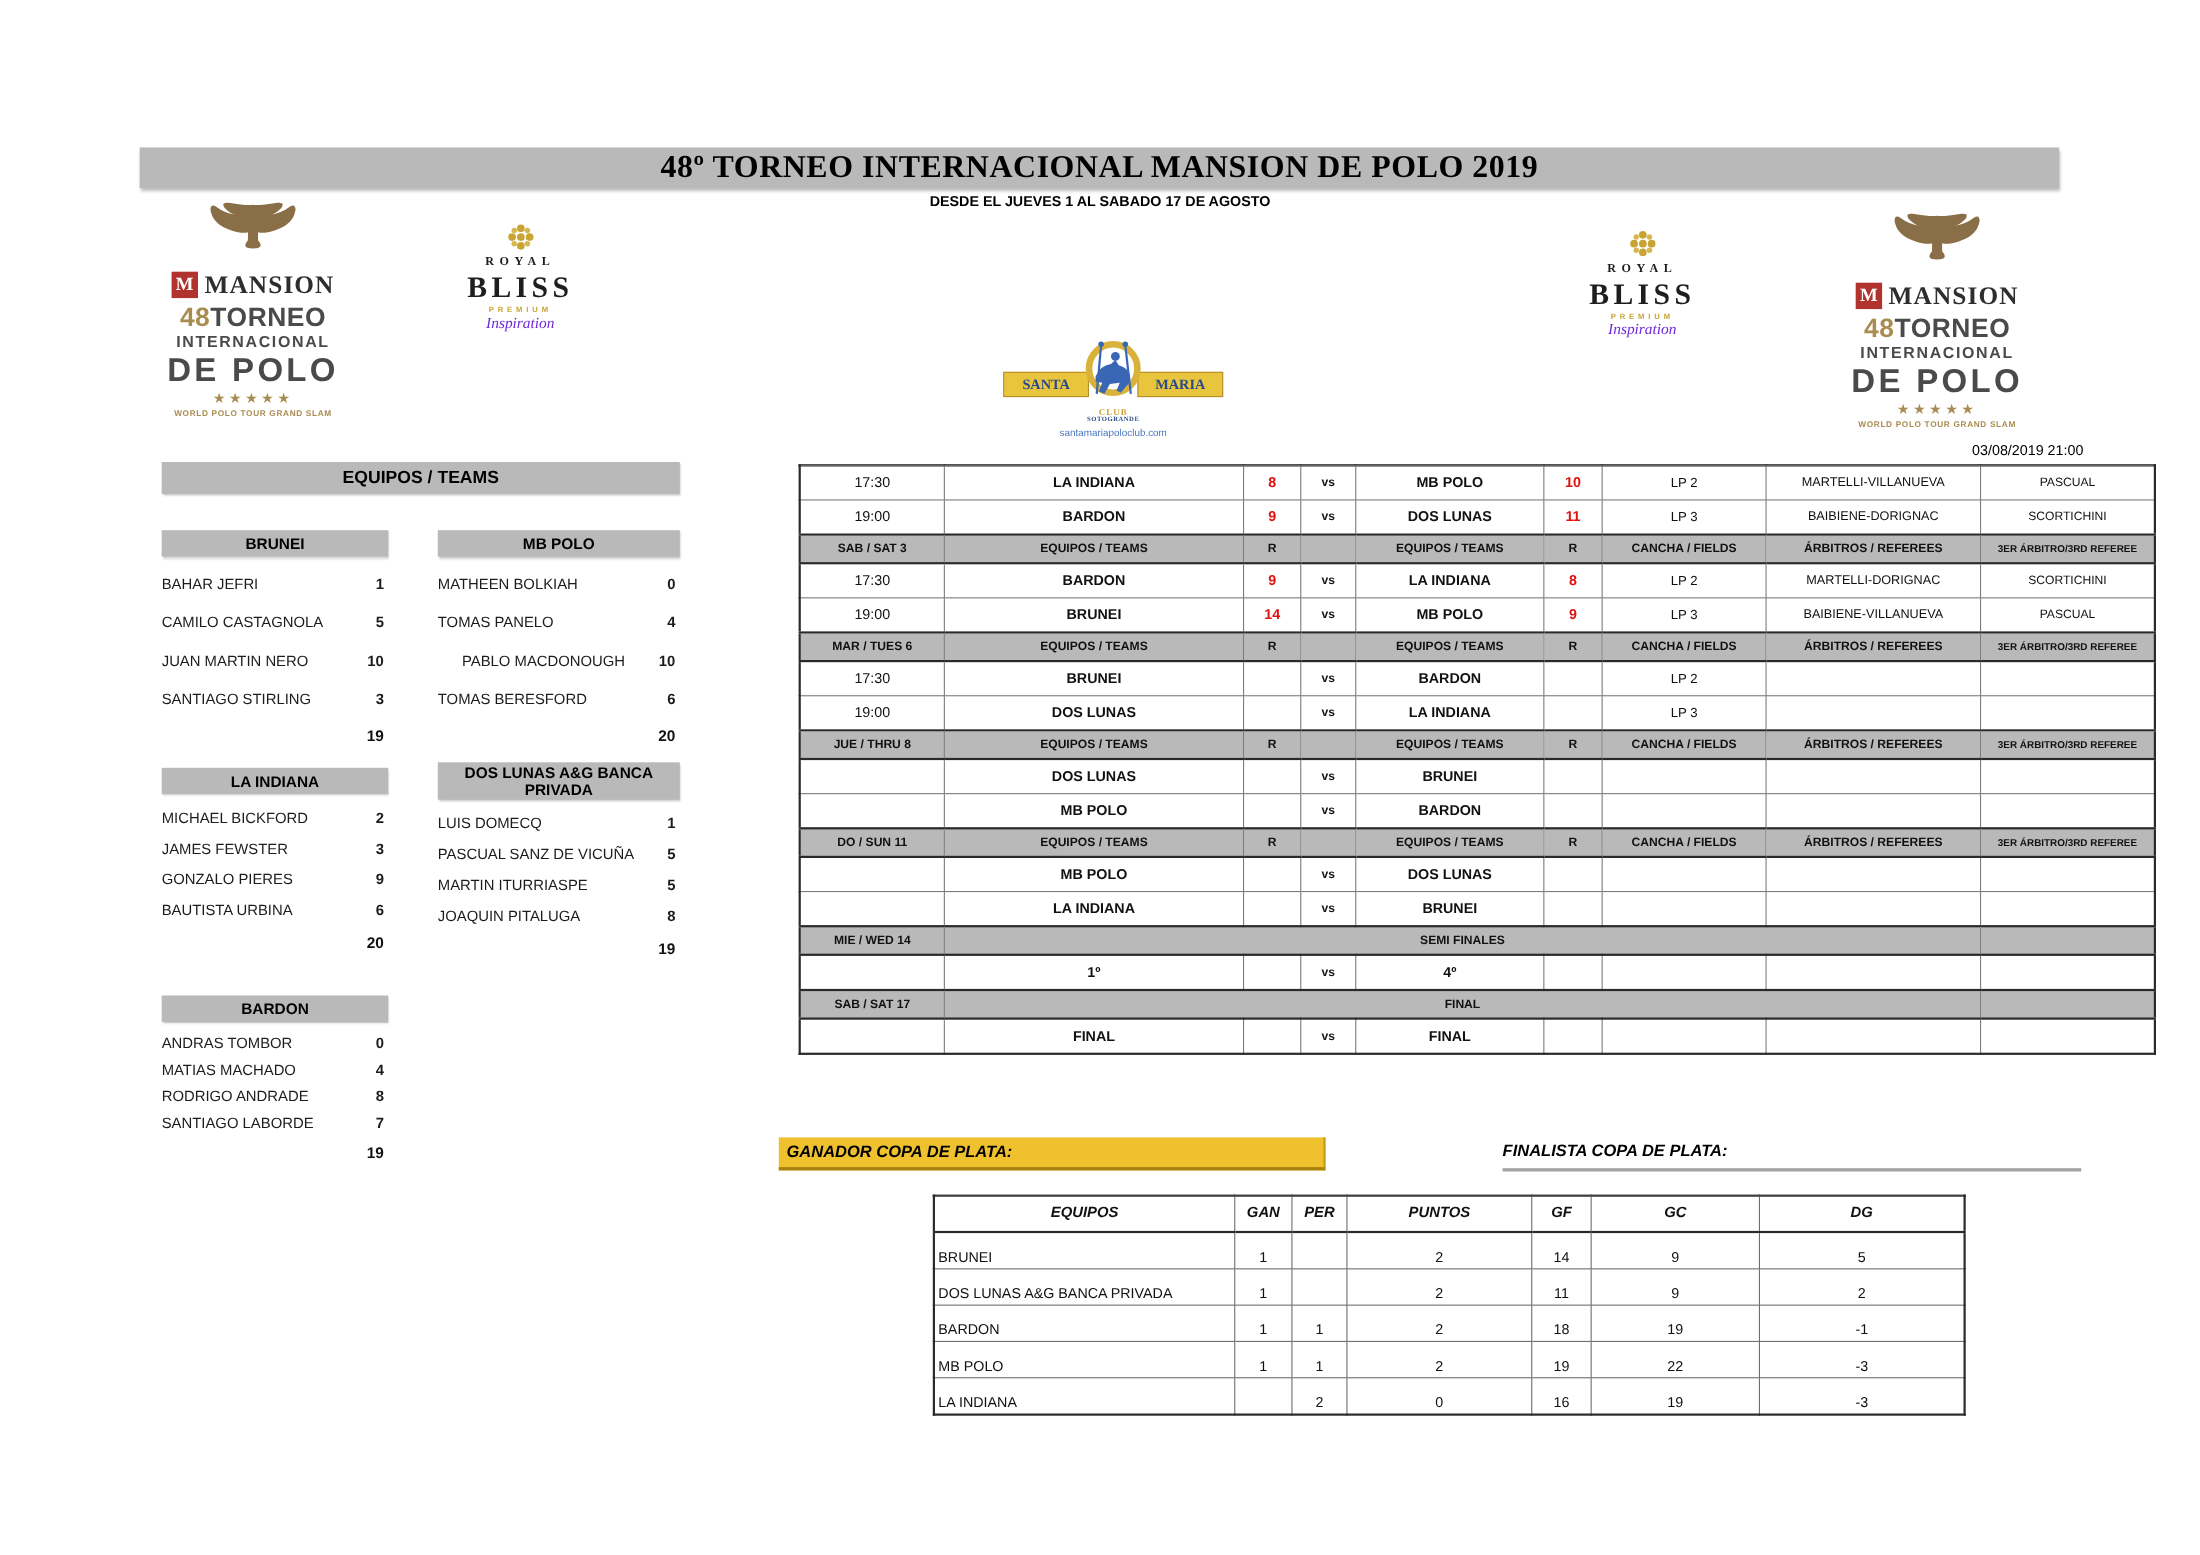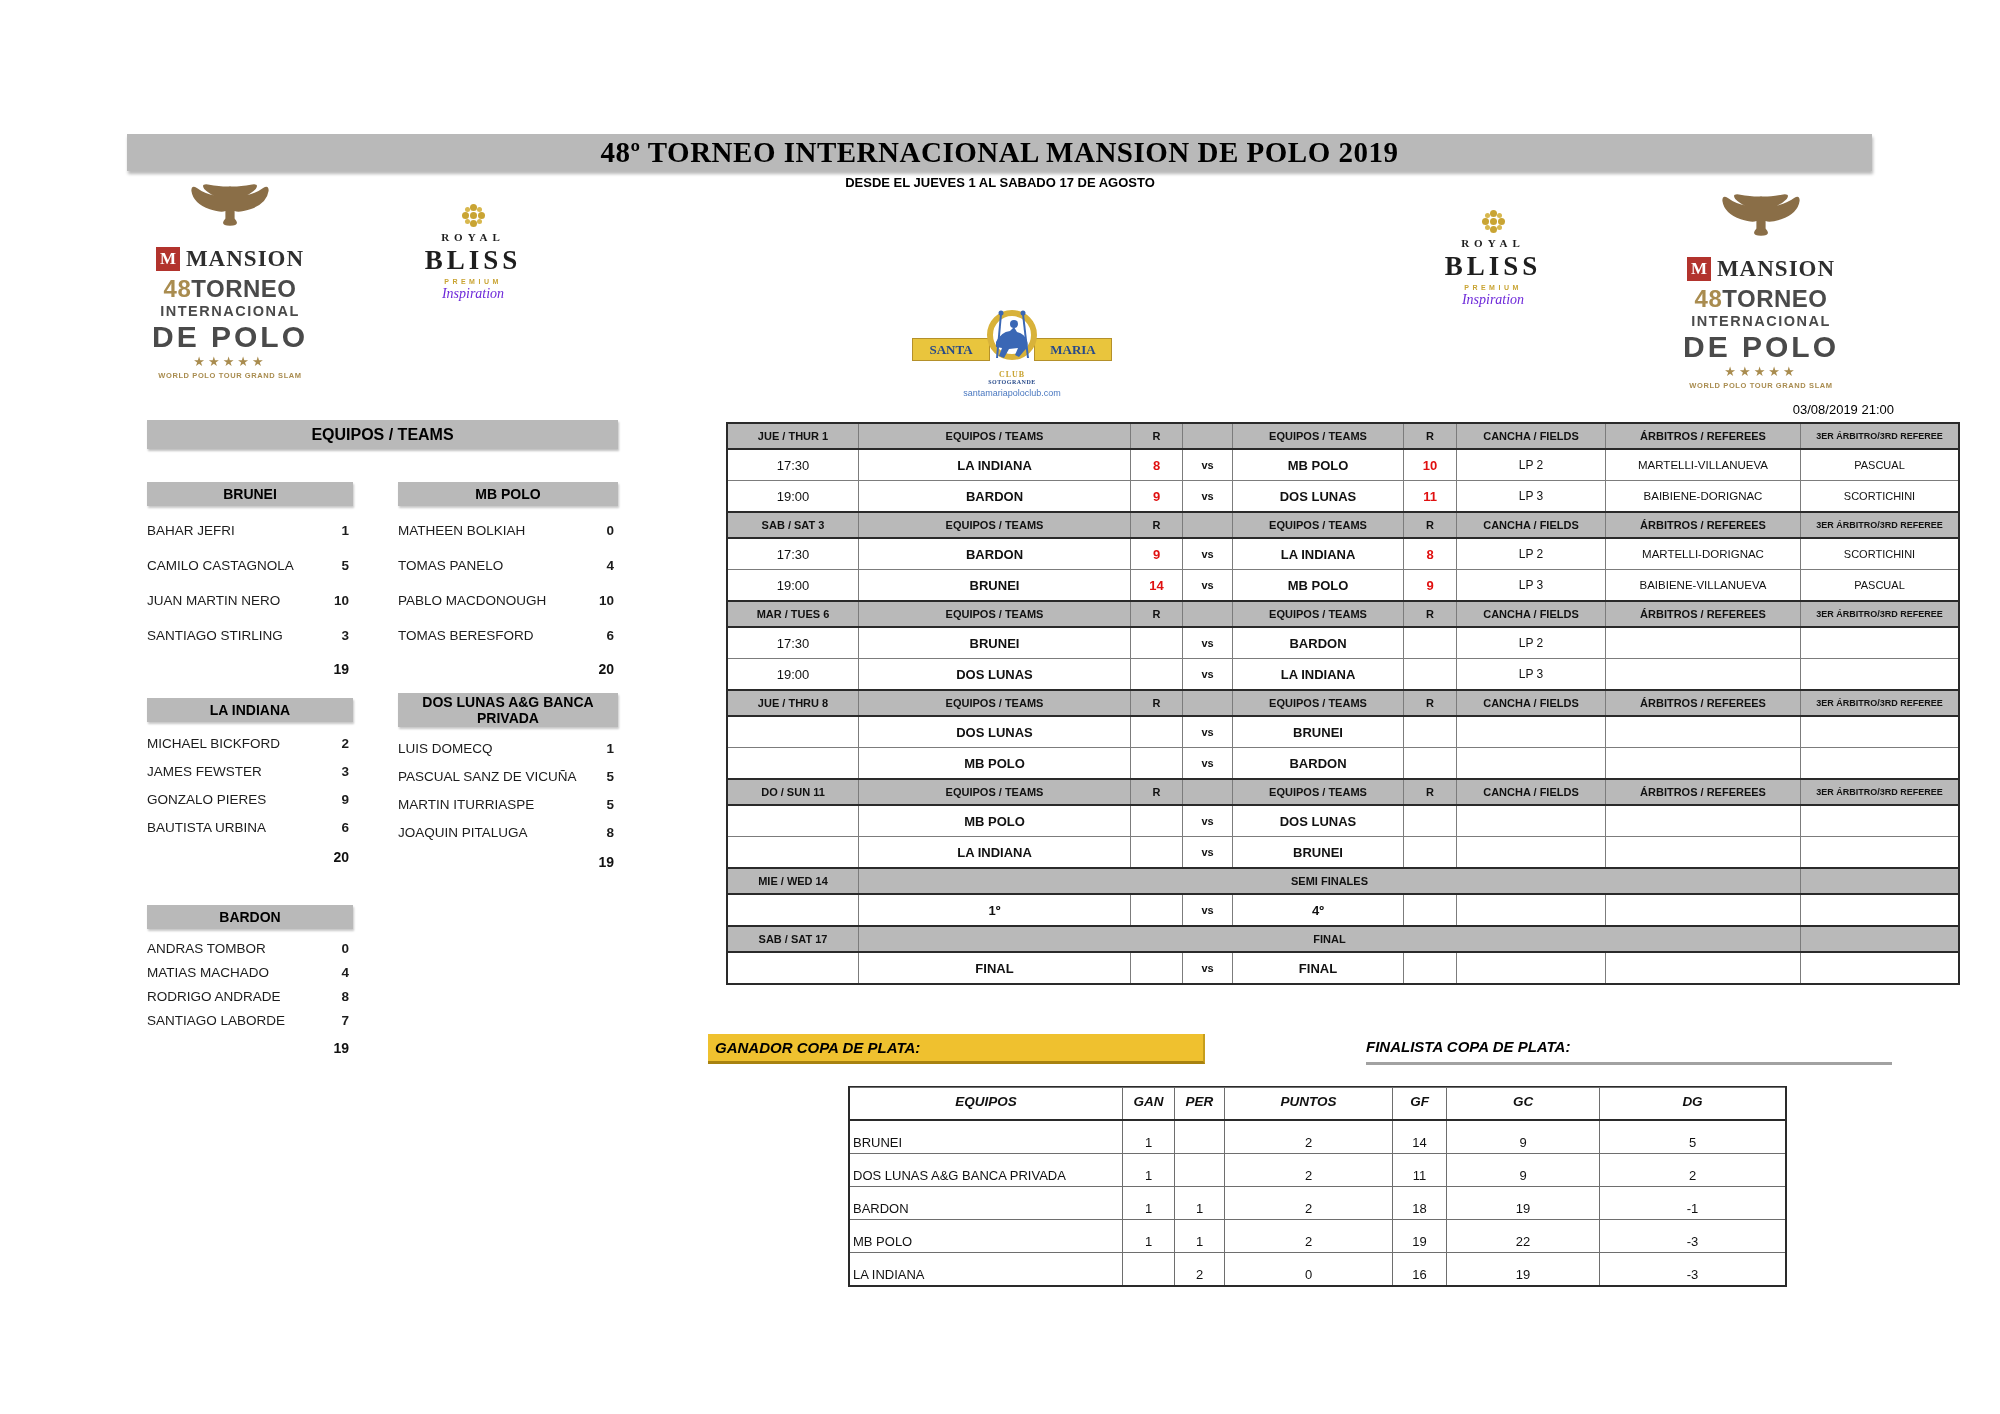--- a/index.html
+++ b/index.html
@@ -217,21 +217,21 @@
         <div class="team-header">MB POLO</div>
         <div class="team-rows">
           <div class="player-row" style="height: 35px;">
             <span class="pname">MATHEEN BOLKIAH</span>
             <span class="phcp">0</span>
           </div>
           <div class="player-row" style="height: 35px;">
             <span class="pname">TOMAS PANELO</span>
             <span class="phcp">4</span>
           </div>
-          <div class="player-row" style="height: 35px;">
+          <div class="player-row" style="height: 35px; margin-left: 22px;">
             <span class="pname">PABLO MACDONOUGH</span>
             <span class="phcp">10</span>
           </div>
           <div class="player-row" style="height: 35px;">
             <span class="pname">TOMAS BERESFORD</span>
             <span class="phcp">6</span>
           </div>
         </div>
         <div class="team-total">20</div>
       </div>
@@ -309,31 +309,20 @@
           <td style="width: 124px;"></td>
           <td style="width: 265px;"></td>
           <td style="width: 45px;"></td>
           <td style="width: 43px;"></td>
           <td style="width: 164px;"></td>
           <td style="width: 46px;"></td>
           <td style="width: 142px;"></td>
           <td style="width: 188px;"></td>
           <td style="width: 151px;"></td>
         </tr>
-        <tr class="hdr">
-          <td class="daycell">JUE / THUR 1</td>
-          <td>EQUIPOS / TEAMS</td>
-          <td>R</td>
-          <td></td>
-          <td>EQUIPOS / TEAMS</td>
-          <td>R</td>
-          <td>CANCHA / FIELDS</td>
-          <td>ÁRBITROS / REFEREES</td>
-          <td class="thirdhdr">3ER ÁRBITRO/3RD REFEREE</td>
-        </tr>
         <tr class="data">
           <td class="timecell">17:30</td>
           <td class="teamcell">LA INDIANA</td>
           <td class="rcell">8</td>
           <td class="vscell">vs</td>
           <td class="teamcell">MB POLO</td>
           <td class="rcell">10</td>
           <td class="fieldcell">LP 2</td>
           <td class="refcell">MARTELLI-VILLANUEVA</td>
           <td class="thirdcell">PASCUAL</td>

